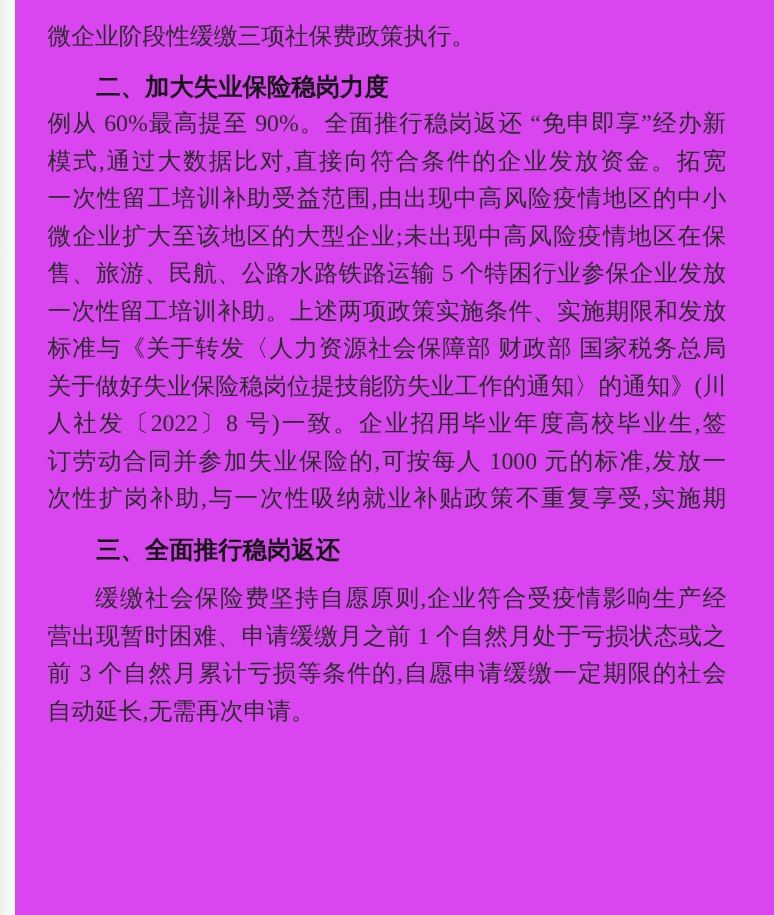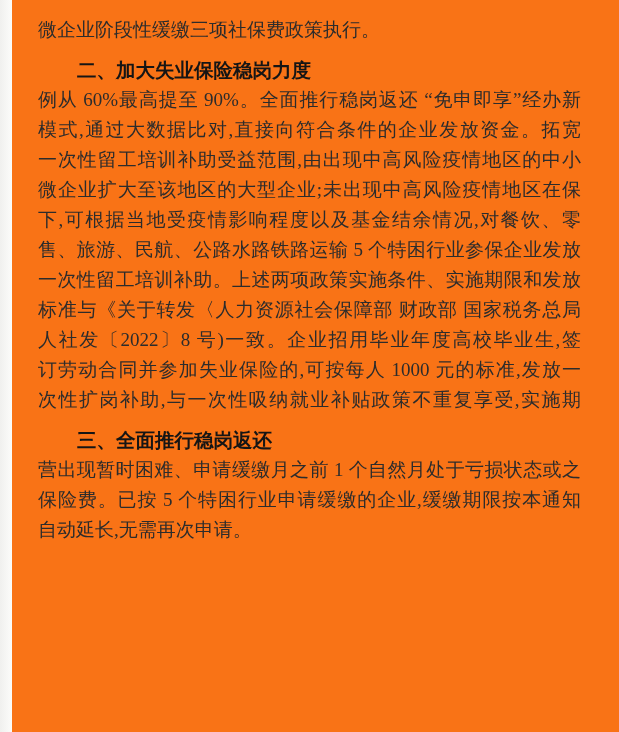--- a/index.html
+++ b/index.html
@@ -5,21 +5,21 @@
   html, body {
     margin: 0;
     padding: 0;
     background: #f2f2f0;
   }
   .page {
     position: relative;
     width: 619px;
     height: 732px;
     margin: 0 auto;
-    background: #f97316;
+    background: #d946ef;
     overflow: hidden;
     font-family: "Liberation Serif", "DejaVu Serif", serif;
   }
   
   .page::before {
     content: "";
     position: absolute;
     left: 0; top: 0; bottom: 0;
     width: 12px;
     background: linear-gradient(90deg, #f0f0ee 0%, #fcfcfa 100%);
@@ -60,25 +60,26 @@
 <body>
 
 <div class="page">
   <div class="content">
     <div class="line end">微企业阶段性缓缴三项社保费政策执行。</div>
     <div class="line heading indent">二、加大失业保险稳岗力度</div>
     <div class="line">例从 60%最高提至 90%。全面推行稳岗返还 “免申即享”经办新</div>
     <div class="line">模式,通过大数据比对,直接向符合条件的企业发放资金。拓宽</div>
     <div class="line">一次性留工培训补助受益范围,由出现中高风险疫情地区的中小</div>
     <div class="line">微企业扩大至该地区的大型企业;未出现中高风险疫情地区在保</div>
-    <div class="line">下,可根据当地受疫情影响程度以及基金结余情况,对餐饮、零</div>
     <div class="line">售、旅游、民航、公路水路铁路运输 5 个特困行业参保企业发放</div>
     <div class="line">一次性留工培训补助。上述两项政策实施条件、实施期限和发放</div>
     <div class="line">标准与《关于转发〈人力资源社会保障部 财政部 国家税务总局</div>
+    <div class="line">关于做好失业保险稳岗位提技能防失业工作的通知〉的通知》(川</div>
     <div class="line">人社发〔2022〕8 号)一致。企业招用毕业年度高校毕业生,签</div>
     <div class="line">订劳动合同并参加失业保险的,可按每人 1000 元的标准,发放一</div>
     <div class="line">次性扩岗补助,与一次性吸纳就业补贴政策不重复享受,实施期</div>
     <div class="line heading indent">三、全面推行稳岗返还</div>
+    <div class="line indent">缓缴社会保险费坚持自愿原则,企业符合受疫情影响生产经</div>
     <div class="line">营出现暂时困难、申请缓缴月之前 1 个自然月处于亏损状态或之</div>
-    <div class="line">保险费。已按 5 个特困行业申请缓缴的企业,缓缴期限按本通知</div>
+    <div class="line">前 3 个自然月累计亏损等条件的,自愿申请缓缴一定期限的社会</div>
     <div class="line end">自动延长,无需再次申请。</div>
   </div>
 </div>
 
 </body></html>

